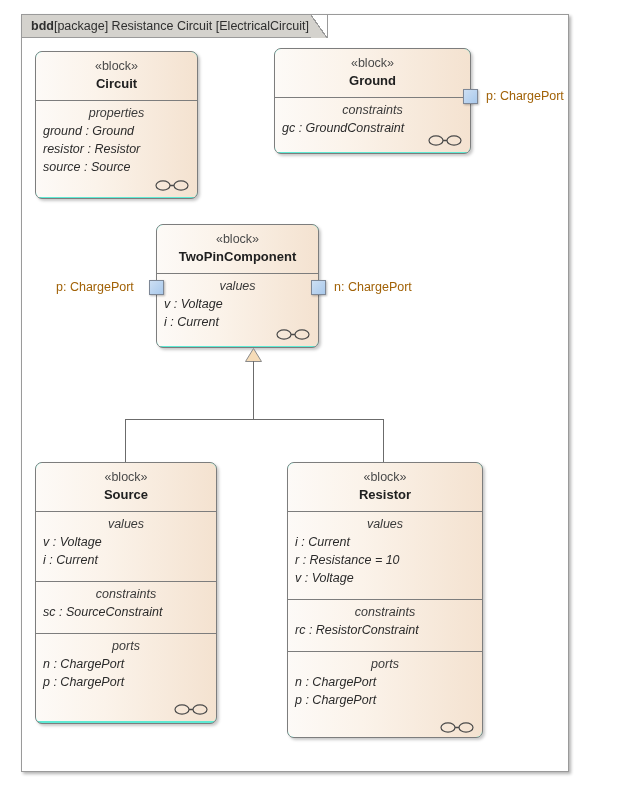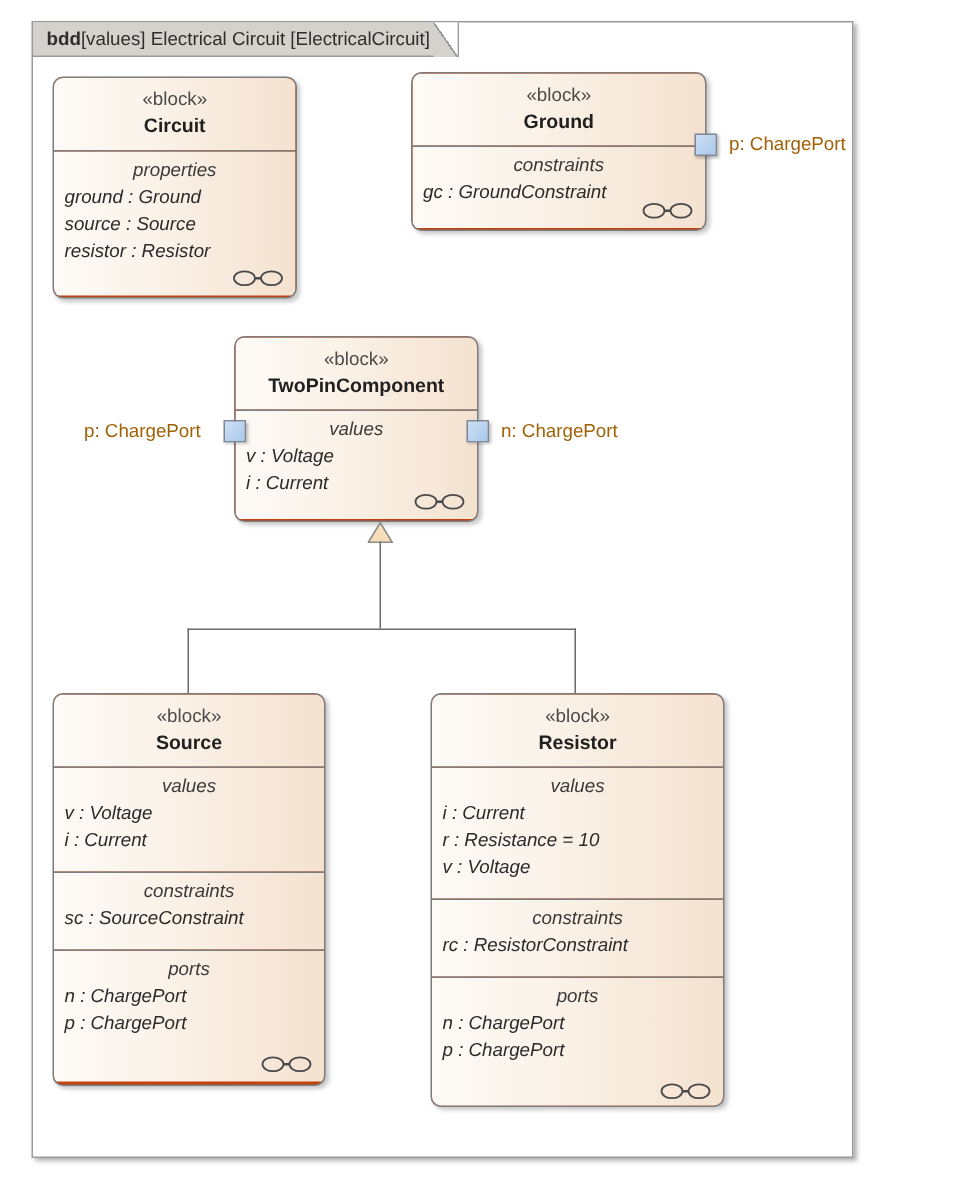--- a/index.html
+++ b/index.html
@@ -60,21 +60,21 @@
     background: linear-gradient(to top right, transparent calc(50% - 0.6px), #9a9a9a calc(50% - 0.6px), #9a9a9a calc(50% + 0.6px), transparent calc(50% + 0.6px));
   }
   #frame-tab .tab-kind { font-weight: bold; }
 
   
   .block {
     position: absolute;
     border: 1px solid #7d7d7d;
     border-radius: 7px;
     box-shadow: 2px 2px 3px rgba(0,0,0,0.22);
-    background: #c2410c;
+    background: #5eead4;
     overflow: hidden;
     box-sizing: border-box;
   }
   .compartment {
     position: relative;
     background: linear-gradient(to right, #fdfaf7 0%, #fbf3ea 38%, #f4e2d0 100%);
     box-sizing: border-box;
   }
   .compartment + .compartment {
     border-top: 1px solid #7d7d7d;
@@ -153,34 +153,34 @@
     height: 14px;
   }
 </style>
 </head>
 <body>
 
 <div id="diagram-frame">
 
   <div id="frame-tab">
     <span class="tab-kind">bdd</span>
-      <span>[values] Electrical Circuit [ElectricalCircuit]</span>
+      <span>[package] Resistance Circuit [ElectricalCircuit]</span>
     <span class="tab-corner"></span>
   </div>
 
   <div class="block" style="left:13px; top:36px; width:163px; height:148px;">
     <div class="compartment c-header">
       <div class="stereo">«block»</div>
       <div class="block-name">Circuit</div>
     </div>
     <div class="compartment c-body" style="height:97px;">
       <div class="c-label">properties</div>
       <div class="c-item">ground : Ground</div>
+      <div class="c-item">resistor : Resistor</div>
       <div class="c-item">source : Source</div>
-      <div class="c-item">resistor : Resistor</div>
       <svg class="block-icon" viewBox="0 0 34 13">
         <ellipse cx="8" cy="6.5" rx="7" ry="4.6" fill="none" stroke="#4a4a4a" stroke-width="1.2"></ellipse>
         <ellipse cx="26" cy="6.5" rx="7" ry="4.6" fill="none" stroke="#4a4a4a" stroke-width="1.2"></ellipse>
         <line x1="15" y1="6.5" x2="19" y2="6.5" stroke="#4a4a4a" stroke-width="1.6"></line>
       </svg>
     </div>
   </div>
 
   <div class="block" style="left:252px; top:33px; width:197px; height:106px;">
     <div class="compartment c-header">

